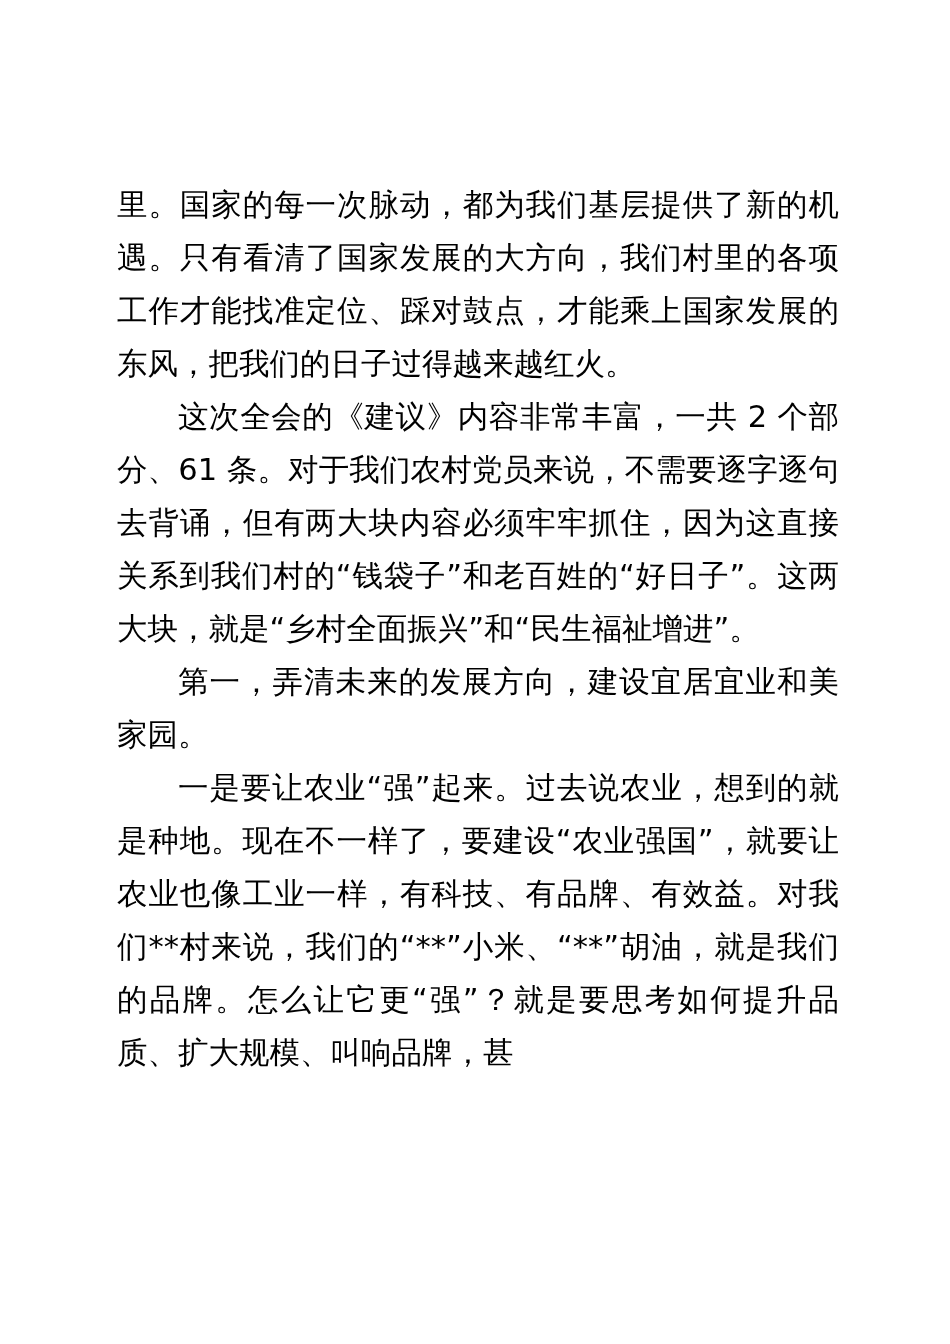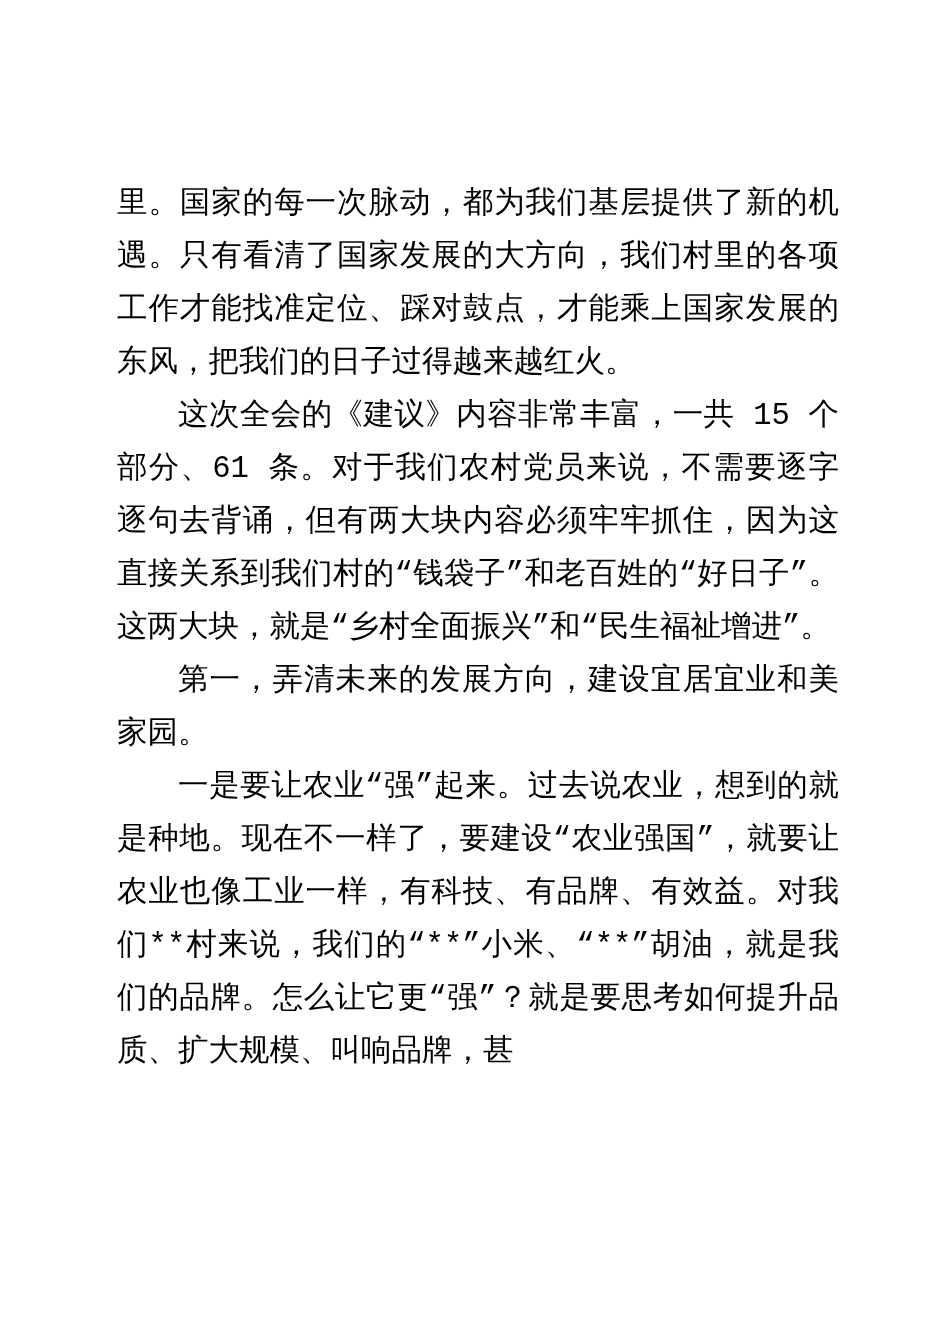--- a/index.html
+++ b/index.html
@@ -32,39 +32,38 @@
     font-size: 30.5px;
     line-height: 53px;
     color: #000000;
     text-align: justify;
     text-justify: inter-character;
     text-align-last: left;
     letter-spacing: 0px;
     word-break: break-all;
     -webkit-hyphens: none;
     hyphens: none;
-    font-family: Liberation Mono, monospace;
   }
   .para.indent {
     text-indent: 61px;
   }
   .para.cont {
     text-indent: 0;
   }
 </style>
 </head>
 <body>
 
 <div class="page">
   <div class="text-column">
 
     <p class="para cont">里。国家的每一次脉动，都为我们基层提供了新的机遇。只有看清了国家发展的大方向，我们村里的各项工作才能找准定位、踩对鼓点，才能乘上国家发展的东风，把我们的日子过得越来越红火。</p>
 
 
-    <p class="para indent">这次全会的《建议》内容非常丰富，一共 15 个部分、61 条。对于我们农村党员来说，不需要逐字逐句去背诵，但有两大块内容必须牢牢抓住，因为这直接关系到我们村的“钱袋子”和老百姓的“好日子”。这两大块，就是“乡村全面振兴”和“民生福祉增进”。</p>
+    <p class="para indent">这次全会的《建议》内容非常丰富，一共 2 个部分、61 条。对于我们农村党员来说，不需要逐字逐句去背诵，但有两大块内容必须牢牢抓住，因为这直接关系到我们村的“钱袋子”和老百姓的“好日子”。这两大块，就是“乡村全面振兴”和“民生福祉增进”。</p>
 
     <p class="para indent">第一，弄清未来的发展方向，建设宜居宜业和美家园。</p>
 
 
     <p class="para indent">一是要让农业“强”起来。过去说农业，想到的就是种地。现在不一样了，要建设“农业强国”，就要让农业也像工业一样，有科技、有品牌、有效益。对我们**村来说，我们的“**”小米、“**”胡油，就是我们的品牌。怎么让它更“强”？就是要思考如何提升品质、扩大规模、叫响品牌，甚</p>
 
   </div>
 </div>
 
 </body></html>

